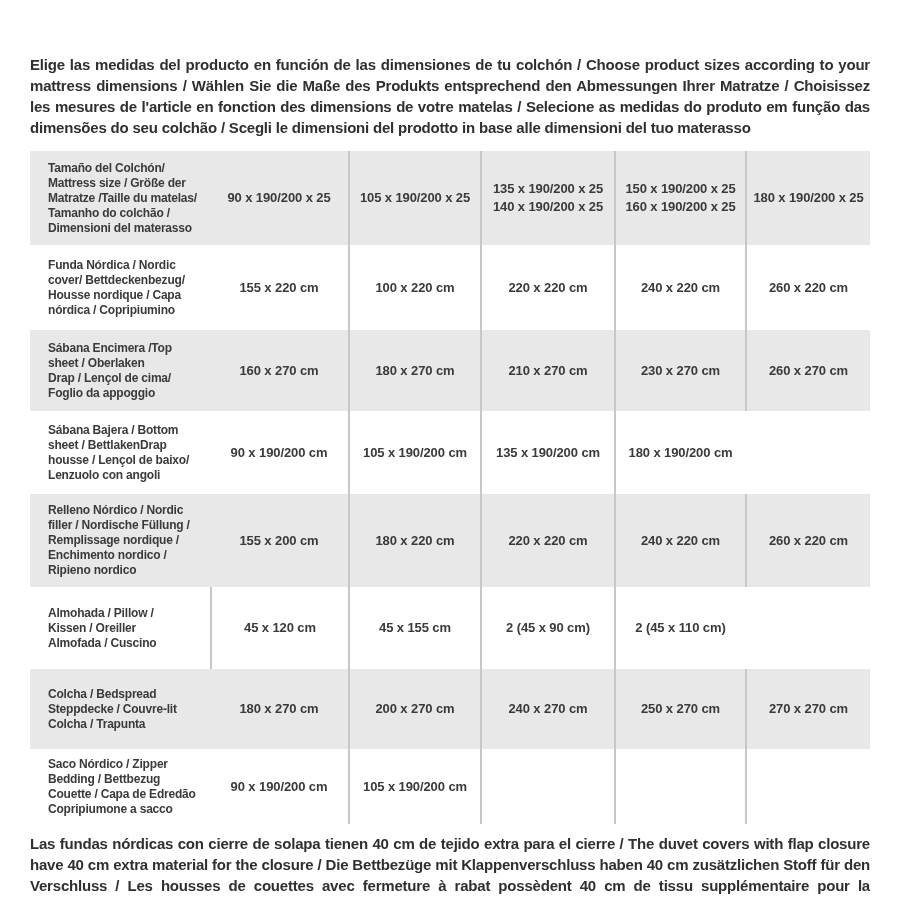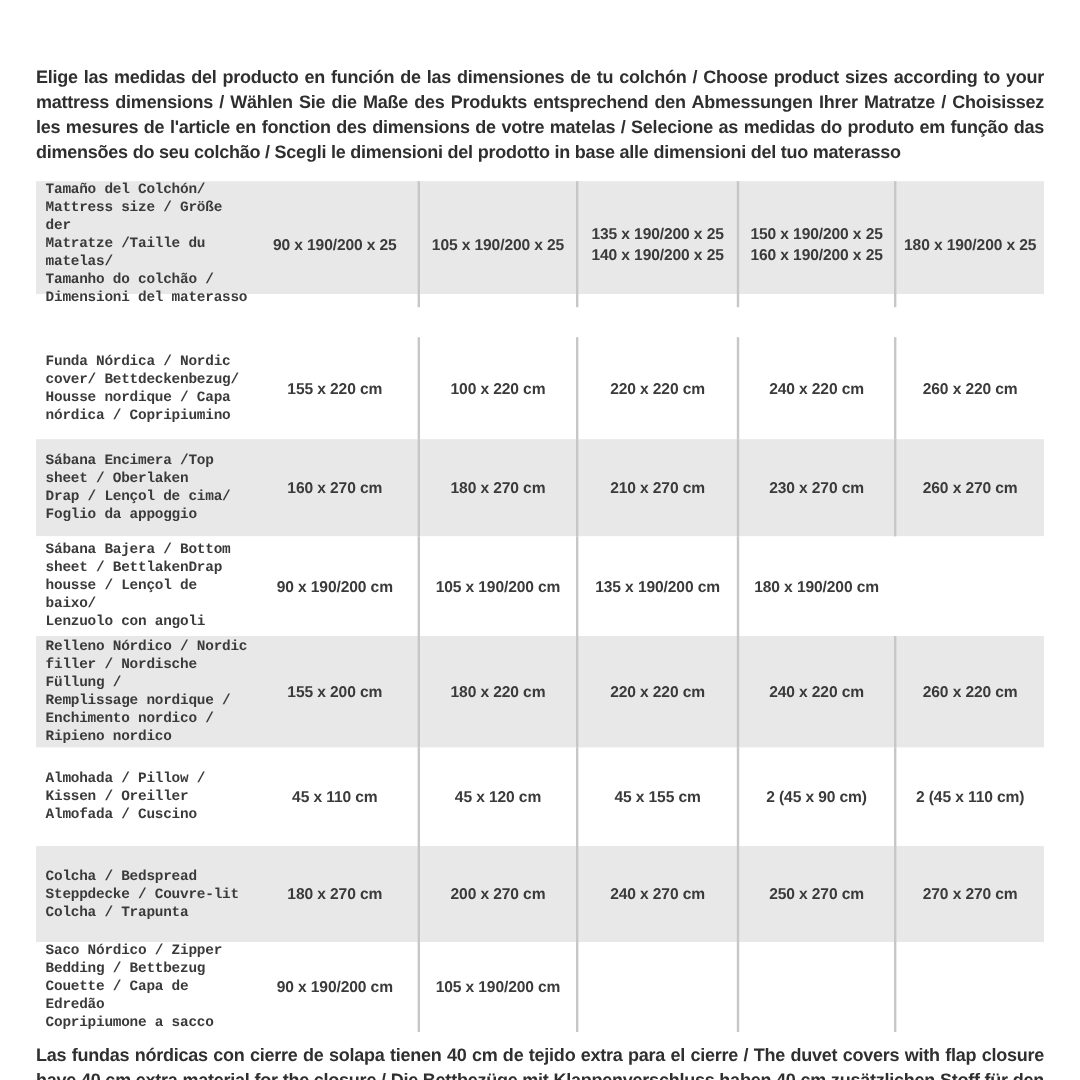--- a/index.html
+++ b/index.html
@@ -34,42 +34,41 @@
     width: 840px;
   }
   .row {
     display: grid;
     grid-template-columns: 180px 138px 132px 134px 131px 125px;
     width: 840px;
   }
   .row.gray { background: #e8e8e8; }
   .row.white { background: #ffffff; }
   .row:nth-child(1) { height: 94px; }
-  .row:nth-child(2) { height: 85px; margin-top: 36px; }
+  .row:nth-child(2) { height: 85px; }
   .row:nth-child(3) { height: 81px; }
   .row:nth-child(4) { height: 83px; }
   .row:nth-child(5) { height: 93px; }
   .row:nth-child(6) { height: 82px; }
   .row:nth-child(7) { height: 80px; }
   .row:nth-child(8) { height: 75px; }
 
   .cell {
     display: flex;
     align-items: center;
     box-sizing: border-box;
     color: #3a3a3a;
     font-weight: bold;
     white-space: pre-line;
   }
   .cell.label {
-    padding-left: 8px;
+    padding-left: 18px;
     font-size: 12px;
     line-height: 15px;
     letter-spacing: -0.2px;
-    font-family: Liberation Mono, monospace;
   }
   .cell.value {
     justify-content: center;
     text-align: center;
     font-size: 13px;
     line-height: 18px;
     letter-spacing: -0.1px;
   }
   .sep { border-left: 2px solid #c7c7c7; }
 </style>
@@ -142,21 +141,20 @@
       <div class="cell value sep">180 x 220 cm</div>
       <div class="cell value sep">220 x 220 cm</div>
       <div class="cell value sep">240 x 220 cm</div>
       <div class="cell value sep">260 x 220 cm</div>
     </div>
 
     <div class="row white">
       <div class="cell label">Almohada  / Pillow /
 Kissen / Oreiller
 Almofada / Cuscino</div>
-      <div class="cell value">45 x 110 cm</div>
       <div class="cell value sep">45 x 120 cm</div>
       <div class="cell value sep">45 x 155 cm</div>
       <div class="cell value sep">2 (45 x 90 cm)</div>
       <div class="cell value sep">2 (45 x 110 cm)</div>
     </div>
 
     <div class="row gray">
       <div class="cell label">Colcha / Bedspread
 Steppdecke / Couvre-lit
 Colcha / Trapunta</div>

